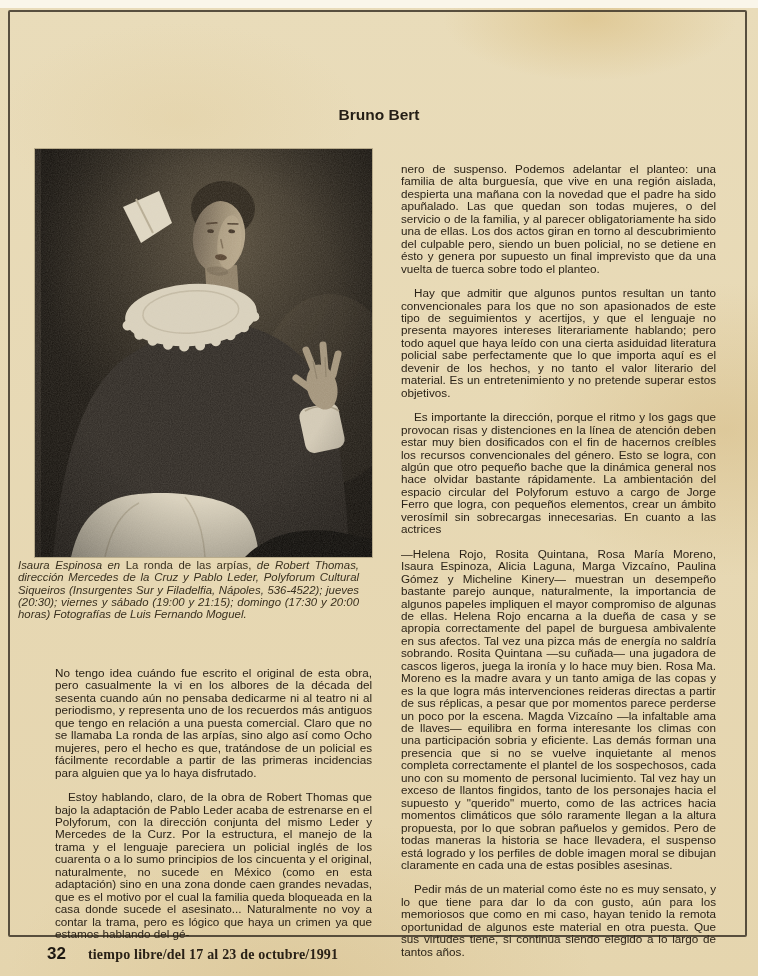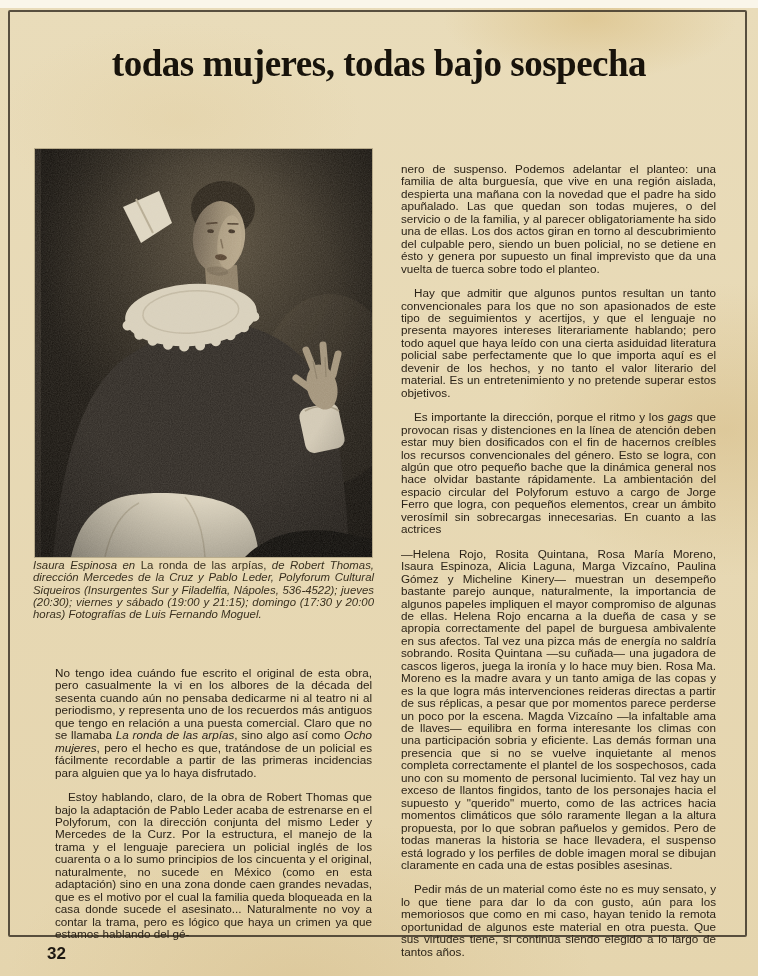--- a/index.html
+++ b/index.html
@@ -14,41 +14,41 @@
       linear-gradient(#e9dcba,#e5d5ae);
   }
   .top-edge{position:absolute;top:0;left:0;width:758px;height:8px;background:#faf6ea;}
   .frame{position:absolute;left:8px;top:10px;width:735px;height:923px;border:2px solid rgba(62,54,41,.85);border-radius:2px;pointer-events:none;}
   .title{position:absolute;left:0;top:44px;width:758px;margin:0;text-align:center;
     font-family:"Liberation Serif",serif;font-weight:700;font-size:37px;line-height:1.1;
     color:#18130b;letter-spacing:-.5px;}
   .author{position:absolute;left:0;top:106px;width:758px;text-align:center;
     font-weight:700;font-size:15.5px;color:#241e15;}
   .photo{position:absolute;left:35px;top:149px;width:337px;height:408px;background:#17130f;outline:1px solid #b9ac8c;}
-  .caption{position:absolute;left:33px;top:559px;width:341px;
+  .caption{position:absolute;left:18px;top:559px;width:341px;
     font-style:italic;font-size:11.4px;line-height:12.3px;color:#39301f;text-align:justify;}
   .caption .rm{font-style:normal;}
   .colL{position:absolute;left:43px;top:655px;width:341px;}
   .colR{position:absolute;left:389px;top:151px;width:339px;}
   .colL p,.colR p{margin:12px;font-size:11.7px;line-height:12.45px;text-align:justify;color:#2b2318;}
   .ind{text-indent:13px;}
   .gap{margin-top:8px;}
-  .it{font-style:italic;}
+  .it{}
   .footer{position:absolute;left:8px;top:944px;width:740px;display:flex;align-items:baseline;}
   .pagenum{font-weight:700;font-size:17px;color:#1d1812;margin-left:39px;}
   .issue{margin-left:22px;font-family:"Liberation Serif",serif;font-weight:700;font-size:14px;color:#292117;letter-spacing:.2px;}
 </style>
 </head>
 <body>
 
 <div class="page">
   <div class="top-edge"></div>
   <div class="frame"></div>
 
-  <h1 class="title">todas mujeres, todas bajo sospecha</h1>
+  <div class="author">Bruno Bert</div>
 
   <div class="photo">
     <svg width="337" height="408" viewBox="0 0 337 408">
       <defs>
         <radialGradient id="bgGlow" cx="0.56" cy="0.22" r="0.55">
           <stop offset="0" stop-color="#564c3b"></stop>
           <stop offset="1" stop-color="#191510"></stop>
         </radialGradient>
         <linearGradient id="faceG" x1="0" y1="0" x2="1" y2="0">
           <stop offset="0" stop-color="#6e6150"></stop>
@@ -147,14 +147,15 @@
   <div class="colR">
     <p>nero de suspenso. Podemos adelantar el planteo: una familia de alta burguesía, que vive en una región aislada, despierta una mañana con la novedad que el padre ha sido apuñalado. Las que quedan son todas mujeres, o del servicio o de la familia, y al parecer obligatoriamente ha sido una de ellas. Los dos actos giran en torno al descubrimiento del culpable pero, siendo un buen policial, no se detiene en ésto y genera por supuesto un final imprevisto que da una vuelta de tuerca sobre todo el planteo.</p>
     <p class="ind gap">Hay que admitir que algunos puntos resultan un tanto convencionales para los que no son apasionados de este tipo de seguimientos y acertijos, y que el lenguaje no presenta mayores intereses literariamente hablando; pero todo aquel que haya leído con una cierta asiduidad literatura policial sabe perfectamente que lo que importa aquí es el devenir de los hechos, y no tanto el valor literario del material. Es un entretenimiento y no pretende superar estos objetivos.</p>
     <p class="ind gap"><span>Es importante la dirección, porque el ritmo y los </span><span class="it">gags</span><span> que provocan risas y distenciones en la línea de atención deben estar muy bien dosificados con el fin de hacernos creíbles los recursos convencionales del género. Esto se logra, con algún que otro pequeño bache que la dinámica general nos hace olvidar bastante rápidamente. La ambientación del espacio circular del Polyforum estuvo a cargo de Jorge Ferro que logra, con pequeños elementos, crear un ámbito verosímil sin sobrecargas innecesarias. En cuanto a las actrices</span></p>
     <p class="gap">—Helena Rojo, Rosita Quintana, Rosa María Moreno, Isaura Espinoza, Alicia Laguna, Marga Vizcaíno, Paulina Gómez y Micheline Kinery— muestran un desempeño bastante parejo aunque, naturalmente, la importancia de algunos papeles impliquen el mayor compromiso de algunas de ellas. Helena Rojo encarna a la dueña de casa y se apropia correctamente del papel de burguesa ambivalente en sus afectos. Tal vez una pizca más de energía no saldría sobrando. Rosita Quintana —su cuñada— una jugadora de cascos ligeros, juega la ironía y lo hace muy bien. Rosa Ma. Moreno es la madre avara y un tanto amiga de las copas y es la que logra más intervenciones reideras directas a partir de sus réplicas, a pesar que por momentos parece perderse un poco por la escena. Magda Vizcaíno —la infaltable ama de llaves— equilibra en forma interesante los climas con una participación sobria y eficiente. Las demás forman una presencia que si no se vuelve inquietante al menos completa correctamente el plantel de los sospechosos, cada uno con su momento de personal lucimiento. Tal vez hay un exceso de llantos fingidos, tanto de los personajes hacia el supuesto y "querido" muerto, como de las actrices hacia momentos climáticos que sólo raramente llegan a la altura propuesta, por lo que sobran pañuelos y gemidos. Pero de todas maneras la historia se hace llevadera, el suspenso está logrado y los perfiles de doble imagen moral se dibujan claramente en cada una de estas posibles asesinas.</p>
     <p class="ind gap">Pedir más de un material como éste no es muy sensato, y lo que tiene para dar lo da con gusto, aún para los memoriosos que como en mi caso, hayan tenido la remota oportunidad de algunos este material en otra puesta. Que sus virtudes tiene, si continúa siendo elegido a lo largo de tantos años.</p>
   </div>
 
   <div class="footer">
     <span class="pagenum">32</span>
+    <span class="issue">tiempo libre/del 17 al 23 de octubre/1991</span>
   </div>
 </div>
 
 </body></html>

